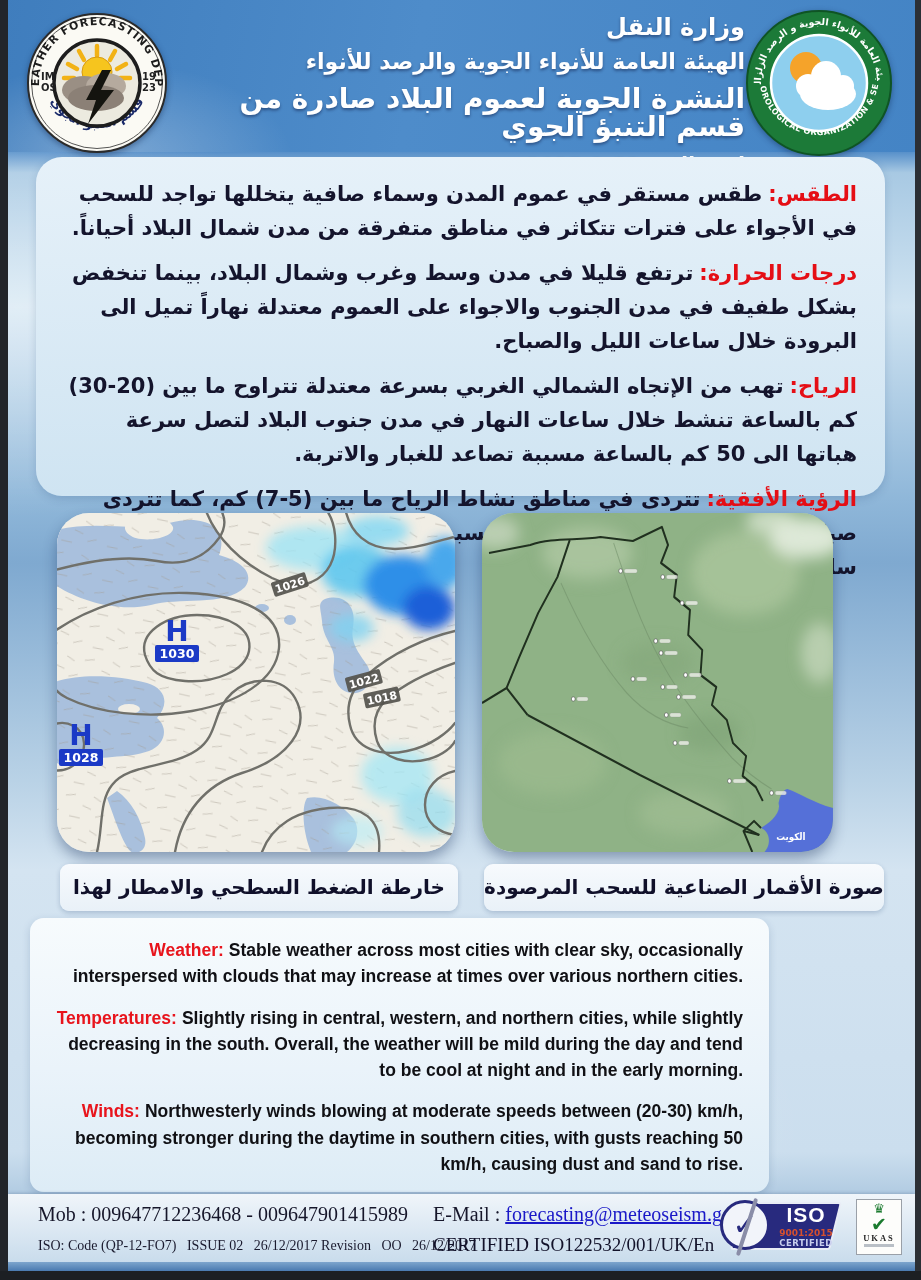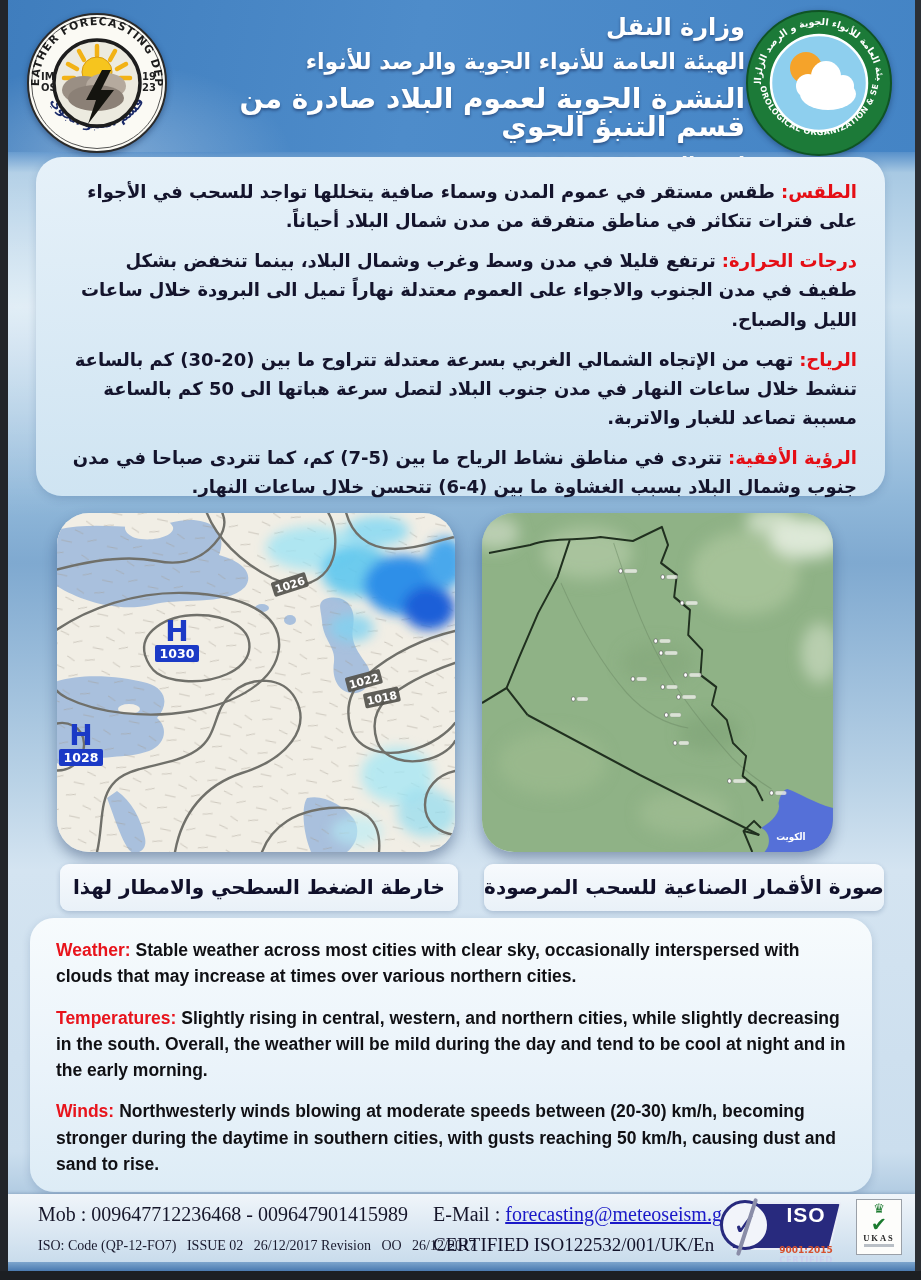--- a/index.html
+++ b/index.html
@@ -36,42 +36,42 @@
   .logo { position:absolute; filter:drop-shadow(0 2px 3px rgba(0,20,60,.4)); }
   .logo.left  { left:26px; top:12px; width:142px; height:142px; }
   .logo.right { left:744px; top:8px;  width:150px; height:150px; }
   svg text { font-family:"DejaVu Sans", sans-serif; }
 
   
   .ar-box { position:absolute; left:36px; top:157px; width:849px; height:339px;
     background:linear-gradient(180deg,#e6f1f9,#cfe4f2);
     border-radius:26px; box-shadow:0 3px 8px rgba(30,60,110,.18);
     padding:20px 28px 14px 28px; direction:rtl; }
-  .ar-p { font-size:18px; font-weight:700; color:#14142c; line-height:1.62; margin-bottom:11px; }
+  .ar-p { font-size:21px; font-weight:700; color:#14142c; line-height:1.62; margin-bottom:11px; }
   .ar-p .lbl { color:#e50e15; margin-inline-end:6px; }
 
   
   .map { position:absolute; top:513px; height:339px; border-radius:32px; overflow:hidden;
     box-shadow:0 7px 14px rgba(15,40,85,.38), inset 0 2px 4px rgba(255,255,255,.5); }
   .map.pressure  { left:57px;  width:398px; }
   .map.satellite { left:482px; width:351px; }
   .map svg { display:block; width:100%; height:100%; }
 
   .caption { position:absolute; top:864px; height:47px; border-radius:9px;
     background:linear-gradient(180deg,#f7fafd,#e9f1f8);
     box-shadow:0 2px 5px rgba(20,50,100,.22);
     font-size:20px; font-weight:700; color:#10102a; text-align:center; line-height:47px; direction:rtl; }
   .caption.leftc  { left:60px;  width:398px; }
   .caption.rightc { left:484px; width:400px; }
 
   
-  .en-box { position:absolute; left:30px; top:918px; width:842px; height:274px;
+  .en-box { position:absolute; left:30px; top:918px; width:739px; height:274px;
     background:linear-gradient(180deg,#f7fbfd,#eaf3fa 55%,#ddecf6);
-    border-radius:24px; box-shadow:0 3px 8px rgba(30,60,110,.18);
-    padding:19px 26px 10px 26px; direction:ltr; font-family:"Liberation Sans", sans-serif; }
+    border-radius:14px; box-shadow:0 3px 8px rgba(30,60,110,.18);
+    padding:19px 26px 10px 26px; direction:ltr; font-family:"Liberation Sans", sans-serif;text-align:right; }
   .en-p { font-size:17.5px; font-weight:700; color:#101014; line-height:1.5; margin-bottom:15px; }
   .en-p .lbl { color:#e8141c; margin-right:5px; }
 
   
   .footer { position:absolute; left:8px; bottom:18px; width:907px; height:68px;
     background:linear-gradient(180deg,#f0f5fa,#c9dcec); box-shadow:0 -1px 3px rgba(40,70,120,.25); }
   .footer .mob { position:absolute; left:30px; top:9px; font-family:"Liberation Serif", serif;
     font-size:20px; color:#16162a; }
   .footer .email-line { position:absolute; left:425px; top:9px; font-family:"Liberation Serif", serif;
     font-size:20px; color:#16162a; }
@@ -84,21 +84,21 @@
   .iso-badge { position:absolute; left:712px; top:6px; width:118px; height:52px; }
   .iso-plate { position:absolute; left:16px; top:2px; width:100px; height:48px;
     background:#282a7e; transform:skewX(-14deg); border:2px solid #e9edf6; border-radius:3px; }
   .iso-emblem { position:absolute; left:0px; top:0px; width:50px; height:50px; border-radius:50%;
     background:#f2f4fa; border:3px solid #282a7e; color:#282a7e; font-size:30px; font-weight:700;
     text-align:center; line-height:44px; }
   .iso-emblem::after { content:""; position:absolute; left:22px; top:-6px; width:4px; height:60px;
     background:#8a8da8; transform:rotate(18deg); border-radius:2px; }
   .iso-txt { position:absolute; left:56px; top:3px; width:60px; text-align:center; color:#fff; }
   .iso-txt .big { font-size:21px; font-weight:800; letter-spacing:1px; font-family:"Liberation Sans",sans-serif; }
-  .iso-txt .mid { font-size:9px; font-weight:700; color:#d6502e; margin-top:18px; }
+  .iso-txt .mid { font-size:9px; font-weight:700; color:#d6502e; margin-top:1px; }
   .iso-txt .sml { font-size:8.5px; font-weight:700; color:#c9cfee; letter-spacing:.5px; }
 
   .ukas-badge { position:absolute; left:848px; top:5px; width:46px; height:56px; background:#fdfdfb;
     border:1px solid #9aa0a8; text-align:center; }
   .ukas-badge .crown { color:#1a7a2e; font-size:13px; line-height:13px; margin-top:2px; }
   .ukas-badge .check { color:#1a7a2e; font-size:19px; font-weight:800; line-height:18px; }
   .ukas-badge .name  { font-size:8.5px; font-weight:700; letter-spacing:2px; color:#2a2a2a;
     font-family:"Liberation Serif", serif; }
   .ukas-badge .bar   { width:30px; height:3px; background:#b9bfc6; margin:1px auto 0 auto; }
 

